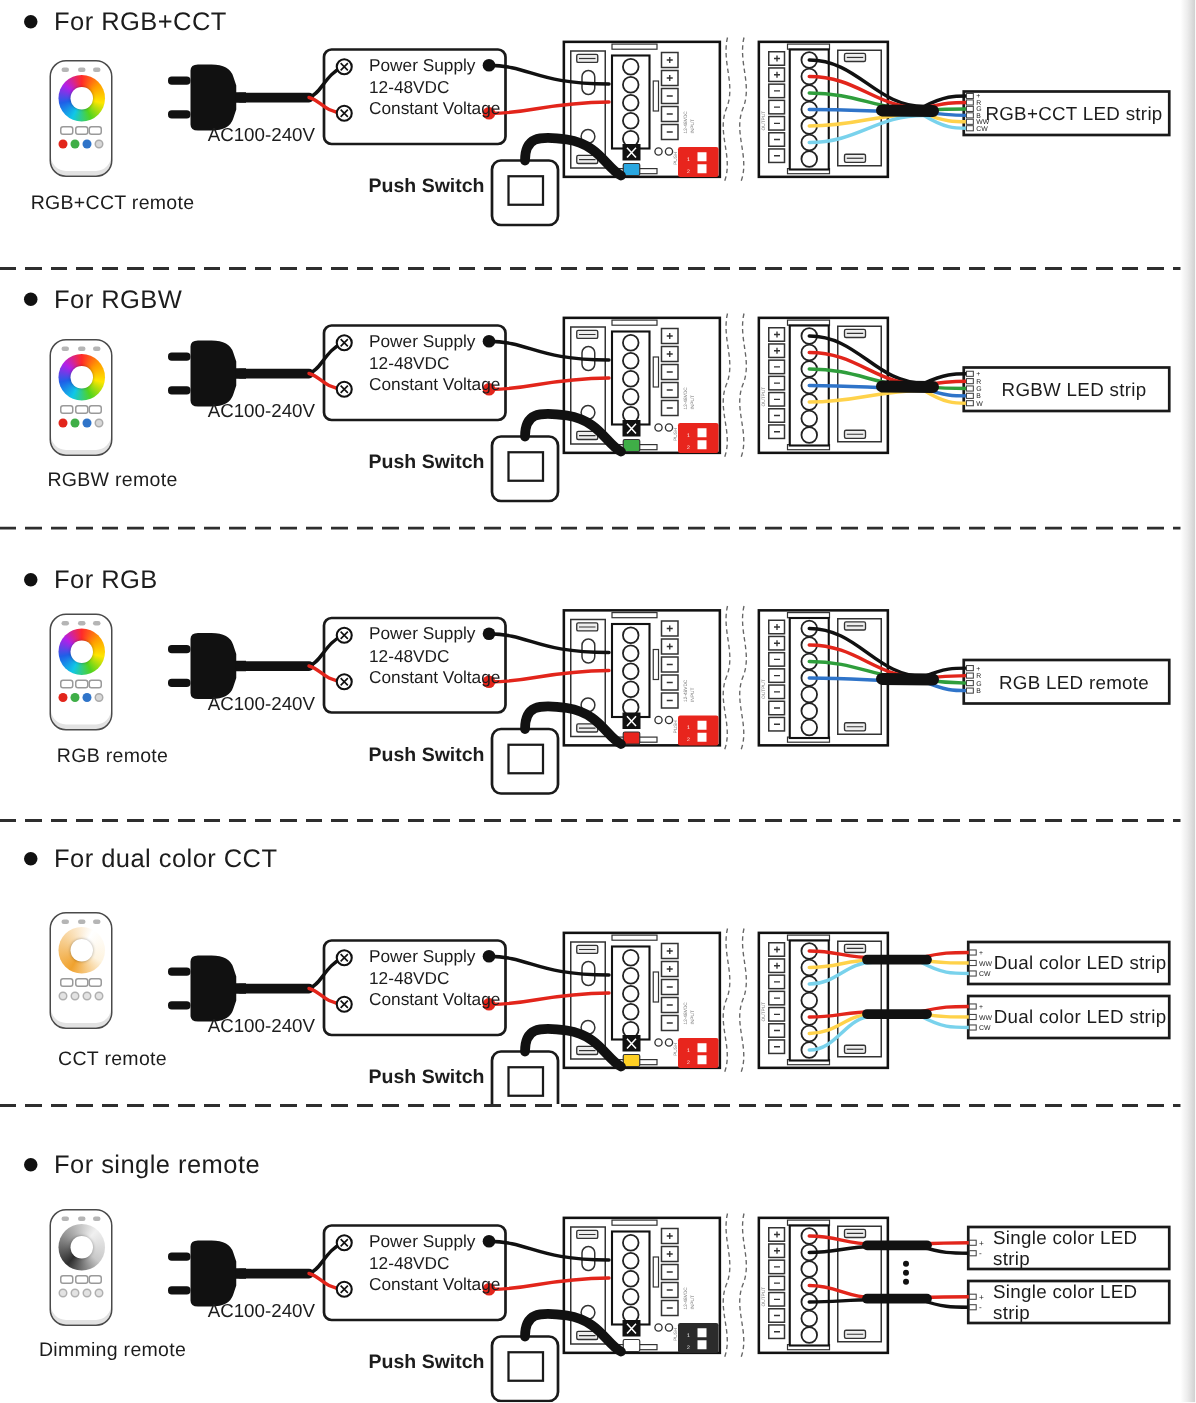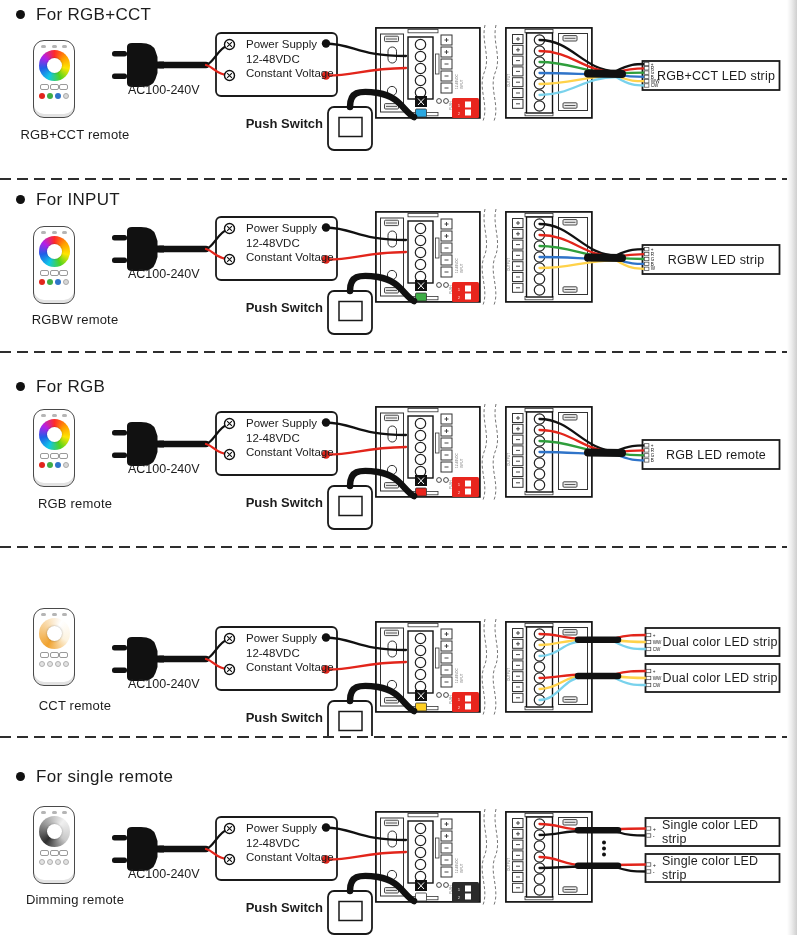--- a/index.html
+++ b/index.html
@@ -21,21 +21,21 @@
   .r-mid{display:flex;justify-content:space-between;padding:3px 6px 0;}
   .r-mid i{width:7px;height:4px;border:1px solid #9a9a9a;border-radius:2px;background:#fff;}
   .r-dots{display:flex;justify-content:space-between;padding:3px 5px 0;}
   .r-dots i{width:6px;height:6px;border-radius:50%;box-sizing:border-box;}
   .remote-rgb .d1{background:#e2251b;} .remote-rgb .d2{background:#3fae47;}
   .remote-rgb .d3{background:#2f74c9;} .remote-rgb .d4{background:#d8d8d8;border:1px solid #aaa;}
   .remote-cct .r-dots i,.remote-dim .r-dots i{background:#e3e3e3;border:1px solid #b0b0b0;}
   .remote-label{position:absolute;left:0;width:150px;text-align:center;font-size:13px;letter-spacing:.2px;}
   .diagram{position:absolute;left:0;width:797px;height:172px;}
   .diagram svg{position:absolute;left:0;top:0;}
-  .ac{position:absolute;left:128px;top:83px;width:82px;text-align:left;font-size:12.5px;}
+  .ac{position:absolute;left:128px;top:83px;width:82px;text-align:right;font-size:12.5px;}
   .psu-text{position:absolute;left:246px;top:37px;font-size:11.5px;line-height:14.5px;}
   .push{position:absolute;left:231px;top:116px;width:92px;text-align:right;font-size:13px;font-weight:700;}
   .strip-label{position:absolute;display:flex;align-items:center;justify-content:center;font-size:12.5px;letter-spacing:.2px;}
   .box{fill:#fff;stroke:#1a1a1a;stroke-width:1.8;}
   .ibox{fill:#fff;stroke:#1a1a1a;stroke-width:1.5;}
   .w{fill:none;stroke-width:2.3;stroke-linecap:round;}
   .cable{fill:none;stroke:#111;stroke-width:6.5;stroke-linecap:round;}
   .ocable{fill:none;stroke:#111;stroke-width:8;stroke-linecap:round;}
   .pin{fill:#fff;stroke:#444;stroke-width:.7;}
   .pinlab{font-size:4.6px;fill:#222;}
@@ -207,21 +207,21 @@
         <div>12-48VDC</div>
         <div>Constant Voltage</div>
       </div>
       <div class="push">Push Switch</div>
       <div class="strip-label" style="left:654px;top:61px;width:124px;height:29px">RGB+CCT LED strip</div>
     </div>
   </section>
 
   <section class="sect" style="top:178px;height:173px">
     <div class="sep" style="top:0"></div>
-    <div class="sec-title" style="top:12px"><span class="bullet"></span><span>For INPUT</span></div>
+    <div class="sec-title" style="top:12px"><span class="bullet"></span><span>For RGBW</span></div>
     <div class="remote remote-rgb" style="top:48px">
       <div class="r-top">
           <i></i>
           <i></i>
           <i></i>
         </div>
       <div class="wheel"></div>
       <div class="r-mid">
           <i></i>
           <i></i>
@@ -355,20 +355,21 @@
         <div>12-48VDC</div>
         <div>Constant Voltage</div>
       </div>
       <div class="push">Push Switch</div>
       <div class="strip-label" style="left:654px;top:61px;width:124px;height:29px">RGB LED remote</div>
     </div>
   </section>
 
   <section class="sect" style="top:546px;height:190px">
     <div class="sep" style="top:0"></div>
+    <div class="sec-title" style="top:17px"><span class="bullet"></span><span>For dual color CCT</span></div>
     <div class="remote remote-cct" style="top:62px">
       <div class="r-top">
           <i></i>
           <i></i>
           <i></i>
         </div>
       <div class="wheel"></div>
       <div class="r-mid">
           <i></i>
           <i></i>

